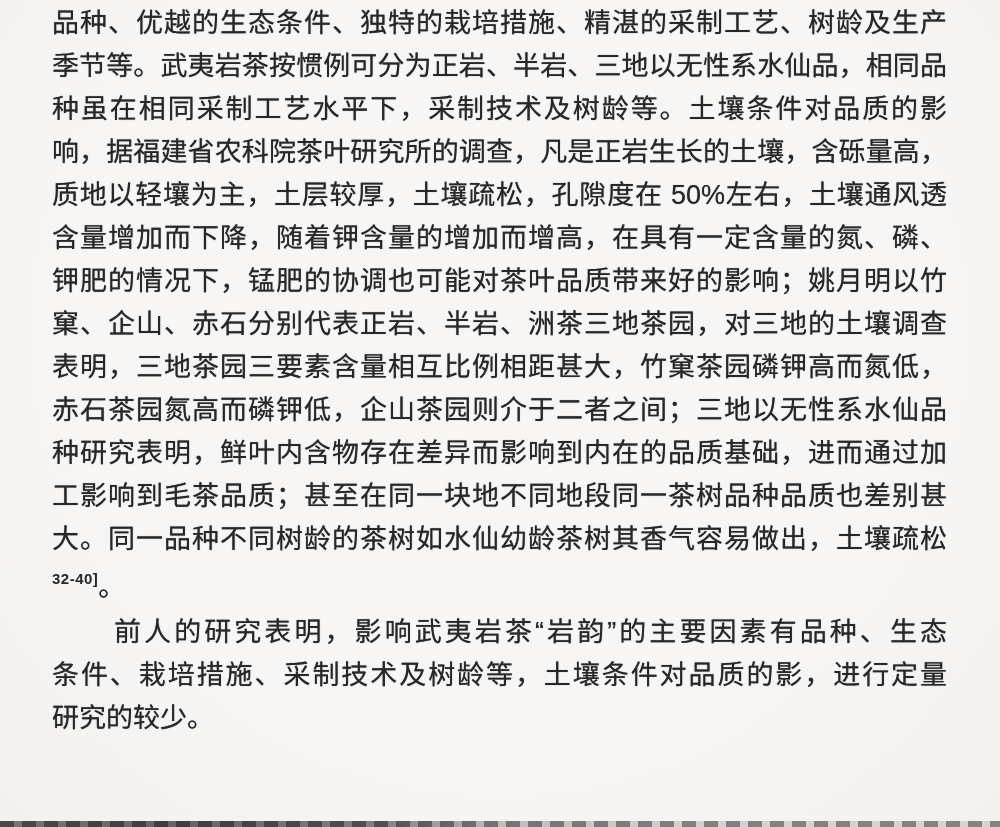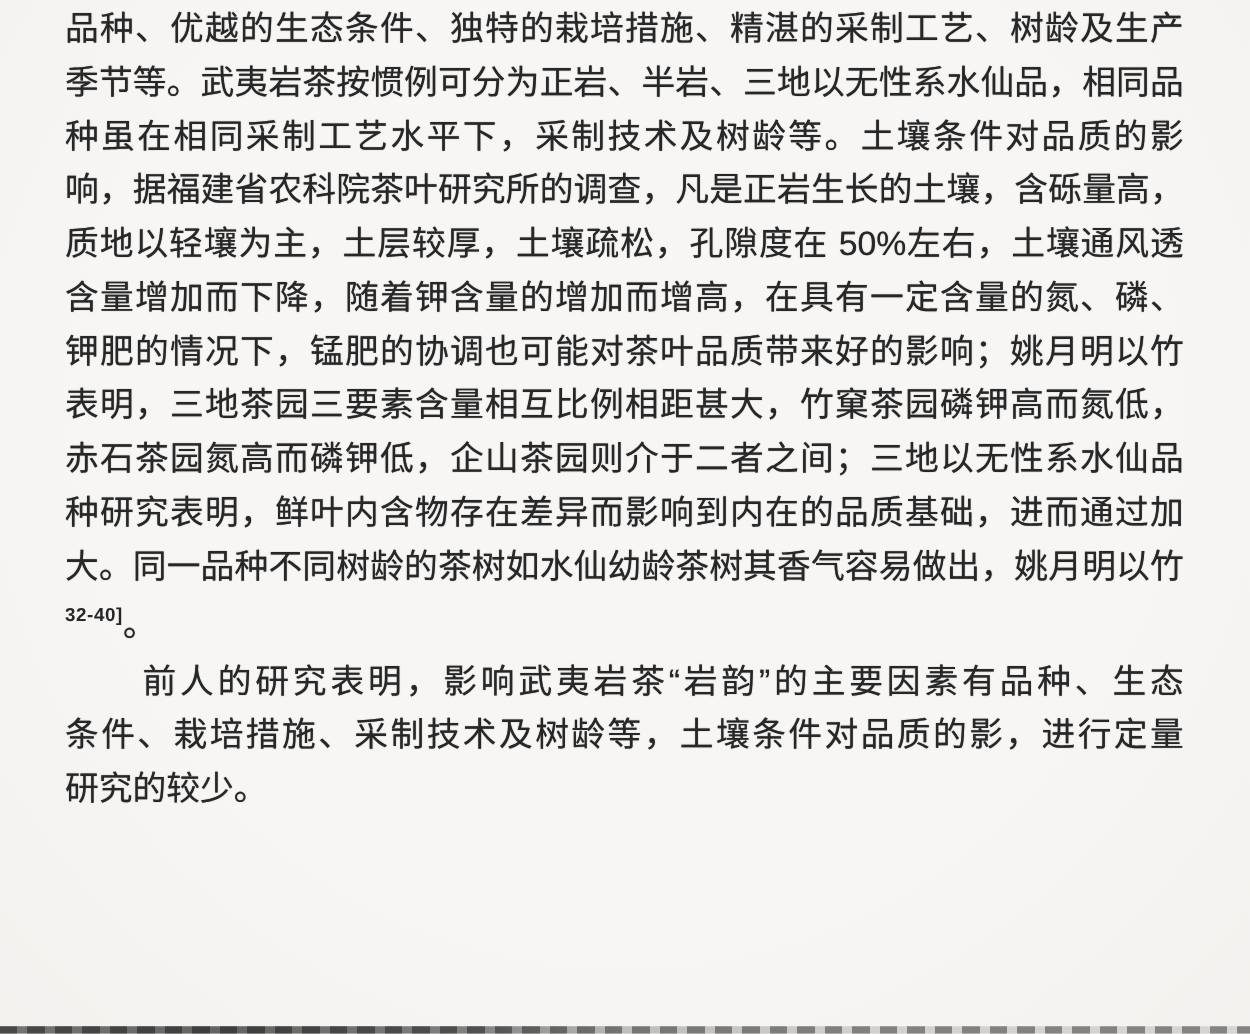--- a/index.html
+++ b/index.html
@@ -84,24 +84,26 @@
   <div class="textblock">
 
     <div class="para">
       <p class="line"><span>品种、优越的生态条件、独特的栽培措施、精湛的采制工艺、树龄及生产</span></p>
       <p class="line"><span>季节等。武夷岩茶按惯例可分为正岩、半岩、三地以无性系水仙品，相同品</span></p>
       <p class="line"><span>种虽在相同采制工艺水平下，采制技术及树龄等。土壤条件对品质的影</span></p>
       <p class="line"><span>响，据福建省农科院茶叶研究所的调查，凡是正岩生长的土壤，含砾量高，</span></p>
       <p class="line"><span>质地以轻壤为主，土层较厚，土壤疏松，孔隙度在 50%左右，土壤通风透</span></p>
       <p class="line"><span>含量增加而下降，随着钾含量的增加而增高，在具有一定含量的氮、磷、</span></p>
       <p class="line"><span>钾肥的情况下，锰肥的协调也可能对茶叶品质带来好的影响；姚月明以竹</span></p>
+      <p class="line"><span>窠、企山、赤石分别代表正岩、半岩、洲茶三地茶园，对三地的土壤调查</span></p>
       <p class="line"><span>表明，三地茶园三要素含量相互比例相距甚大，竹窠茶园磷钾高而氮低，</span></p>
       <p class="line"><span>赤石茶园氮高而磷钾低，企山茶园则介于二者之间；三地以无性系水仙品</span></p>
       <p class="line"><span>种研究表明，鲜叶内含物存在差异而影响到内在的品质基础，进而通过加</span></p>
-      <p class="line"><span>大。同一品种不同树龄的茶树如水仙幼龄茶树其香气容易做出，姚月明以竹</span></p>
+      <p class="line"><span>工影响到毛茶品质；甚至在同一块地不同地段同一茶树品种品质也差别甚</span></p>
+      <p class="line"><span>大。同一品种不同树龄的茶树如水仙幼龄茶树其香气容易做出，土壤疏松</span></p>
       <p class="line short sup-line"><span class="sup">32-40]</span><span>。</span></p>
     </div>
 
     <div class="para para2">
       <p class="line indent"><span>前人的研究表明，影响武夷岩茶“岩韵”的主要因素有品种、生态</span></p>
       <p class="line"><span>条件、栽培措施、采制技术及树龄等，土壤条件对品质的影，进行定量</span></p>
       <p class="line short"><span>研究的较少。</span></p>
     </div>
 
   </div>

